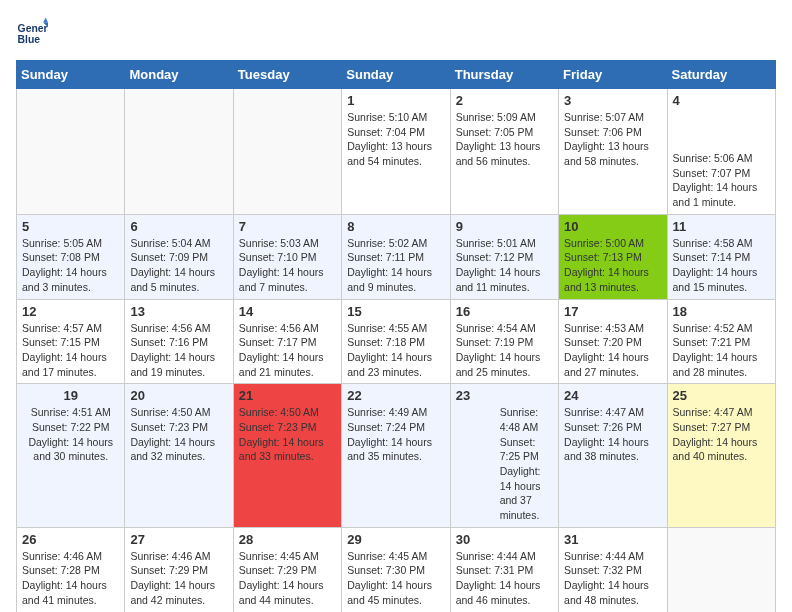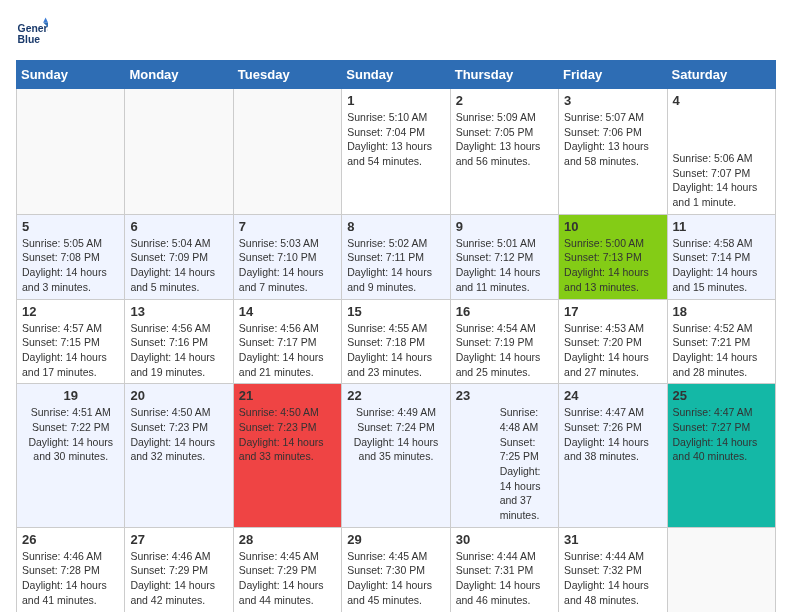--- a/index.html
+++ b/index.html
@@ -260,40 +260,40 @@
         </td>
         <td style="background: #ef4444;">
           <div class="day-num">21</div>
           <div class="day-info" style="white-space: pre-line;">Sunrise: 4:50 AM
 Sunset: 7:23 PM
 Daylight: 14 hours
 and 33 minutes.</div>
         </td>
         <td style="background: rgb(240, 244, 255);">
           <div class="day-num">22</div>
-          <div class="day-info" style="white-space: pre-line; text-align: center;">Sunrise: 4:49 AM
+          <div class="day-info" style="white-space: pre-line;">Sunrise: 4:49 AM
 Sunset: 7:24 PM
 Daylight: 14 hours
 and 35 minutes.</div>
         </td>
         <td style="background: rgb(240, 244, 255);">
           <div class="day-num">23</div>
           <div class="day-info" style="white-space: pre-line; margin-left: 44px;">Sunrise: 4:48 AM
 Sunset: 7:25 PM
 Daylight: 14 hours
 and 37 minutes.</div>
         </td>
         <td style="background: rgb(240, 244, 255);">
           <div class="day-num">24</div>
           <div class="day-info" style="white-space: pre-line;">Sunrise: 4:47 AM
 Sunset: 7:26 PM
 Daylight: 14 hours
 and 38 minutes.</div>
         </td>
-        <td style="background: #14b8a6;">
+        <td style="background: #fef9c3;">
           <div class="day-num">25</div>
           <div class="day-info" style="white-space: pre-line;">Sunrise: 4:47 AM
 Sunset: 7:27 PM
 Daylight: 14 hours
 and 40 minutes.</div>
         </td>
       </tr>
       <tr>
         <td>
           <div class="day-num">26</div>

